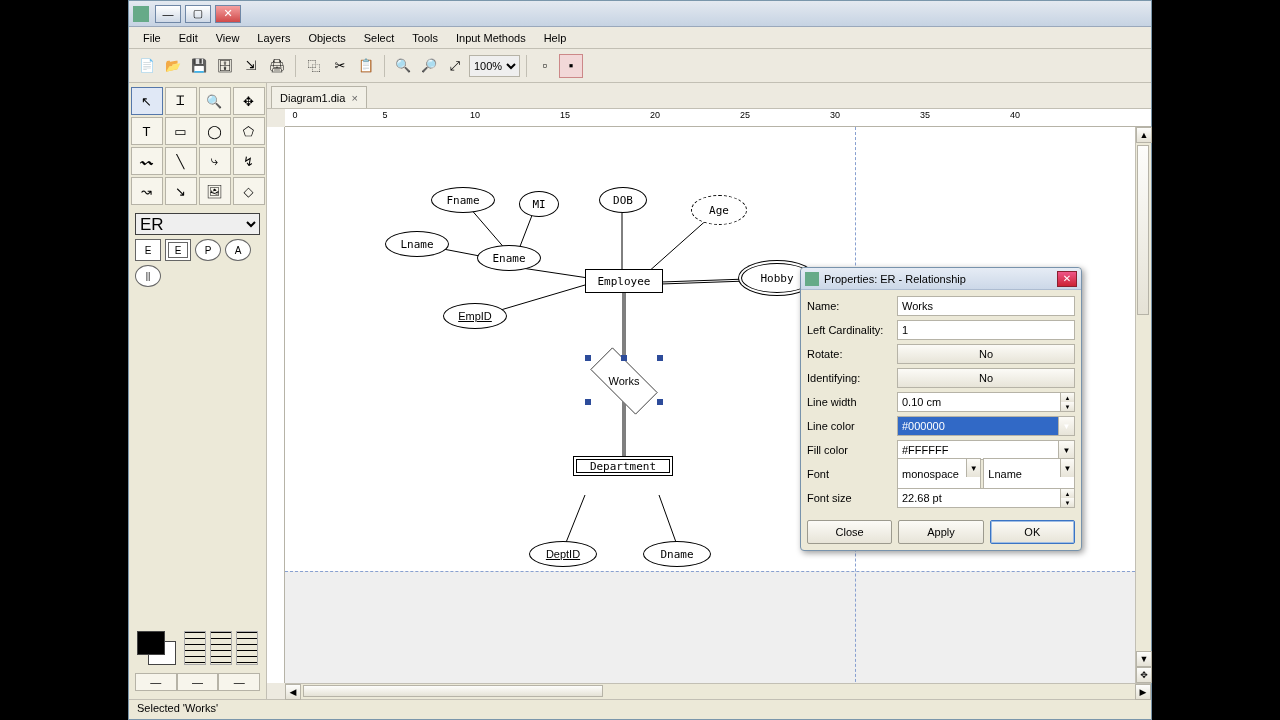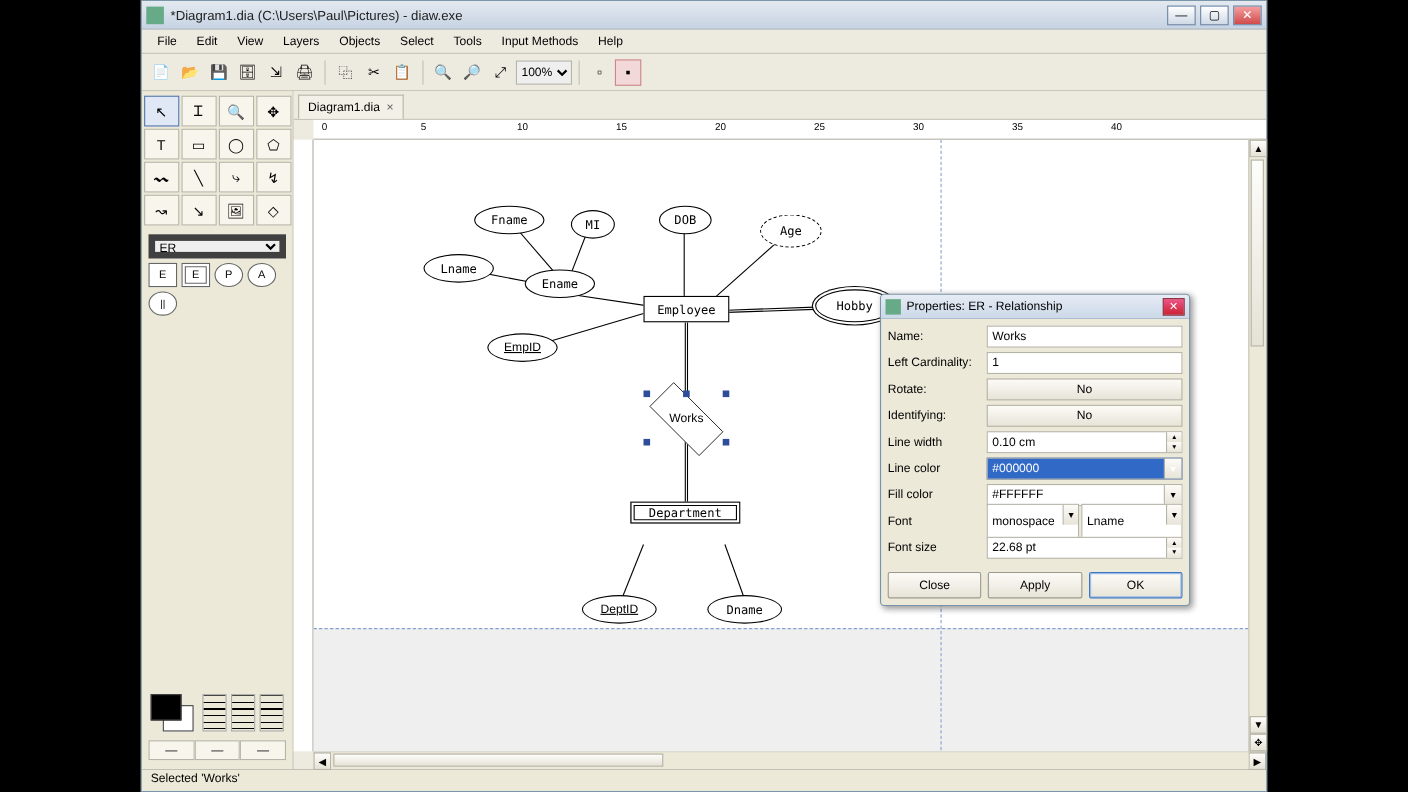--- a/index.html
+++ b/index.html
@@ -16,21 +16,21 @@
   .toolbar { height:34px; background:#edeae0; display:flex; align-items:center; padding:0 6px; gap:2px; border-bottom:1px solid #c2bfb4; }
   .tbtn { width:24px; height:24px; border:1px solid transparent; display:flex; align-items:center; justify-content:center; font-size:13px; cursor:pointer; }
   .sep { width:1px; height:22px; background:#c2bfb4; margin:0 4px; }
   .zoomsel { height:22px; font-size:11px; border:1px solid #b6b3a7; }
   .content { position:relative; height:calc(100% - 26px - 22px - 34px - 20px); display:flex; }
   .statusbar { height:20px; background:#ece9d8; border-top:1px solid #c2bfb4; font-size:11px; padding:2px 8px; }
   .toolbox { width:138px; background:#ece9d8; border-right:1px solid #c2bfb4; display:flex; flex-direction:column; }
   .toolgrid { display:grid; grid-template-columns:repeat(4,32px); gap:2px; padding:4px; justify-content:center; }
   .toolcell { width:32px; height:28px; border:1px solid #b6b3a7; background:#f7f5ec; display:flex; align-items:center; justify-content:center; font-size:13px; cursor:pointer; }
   .toolcell.active { background:#e0e8f6; border-color:#5577aa; }
-  .shapesel { height:22px; margin:4px 6px; font-size:11px; border:6px solid #404040; }
+  .shapesel { height:22px; margin:4px 6px; font-size:17px; border:1px solid #404040; }
   .ersquares { display:flex; gap:4px; padding:0 6px 4px; }
   .ersq { width:26px; height:22px; border:1px solid #666; background:#fff; font-size:10px; display:flex; align-items:center; justify-content:center; cursor:pointer;}
   .toolbox-bottom { margin-top:auto; padding:8px; display:flex; align-items:center; gap:8px; }
   .swatch { width:42px; height:34px; position:relative; }
   .swatch .bg { width:28px; height:24px; background:#fff; border:1px solid #444; position:absolute; right:0; bottom:0; }
   .swatch .fg { width:28px; height:24px; background:#000; border:1px solid #444; position:absolute; left:0; top:0; }
   .linestyles { display:flex; gap:4px; }
   .lsty { width:22px; height:34px; border:1px solid #aaa; background:repeating-linear-gradient(180deg,#000 0 1px,transparent 1px 6px); }
   .arrowbar { height:18px; display:flex; margin:0 6px 8px; }
   .arrowcell { flex:1; height:18px; border:1px solid #b6b3a7; background:#f7f5ec; display:flex; align-items:center; justify-content:center; font-size:11px; }
@@ -87,21 +87,20 @@
   svg.connector { position:absolute; top:0; left:0; pointer-events:none; }
   .underline { text-decoration: underline; }
 </style>
 </head>
 <body>
 
 <div class="appwin">
 
   <div class="titlebar">
     <div class="ico"></div>
-    <div class="ttl">*Diagram1.dia (C:\Users\Paul\Pictures) - diaw.exe</div>
     <div class="winbtns">
       <div class="winbtn">—</div>
       <div class="winbtn">▢</div>
       <div class="winbtn close">✕</div>
     </div>
   </div>
 
   <div class="menubar">
     <div class="menuitem">File</div>
     <div class="menuitem">Edit</div>

